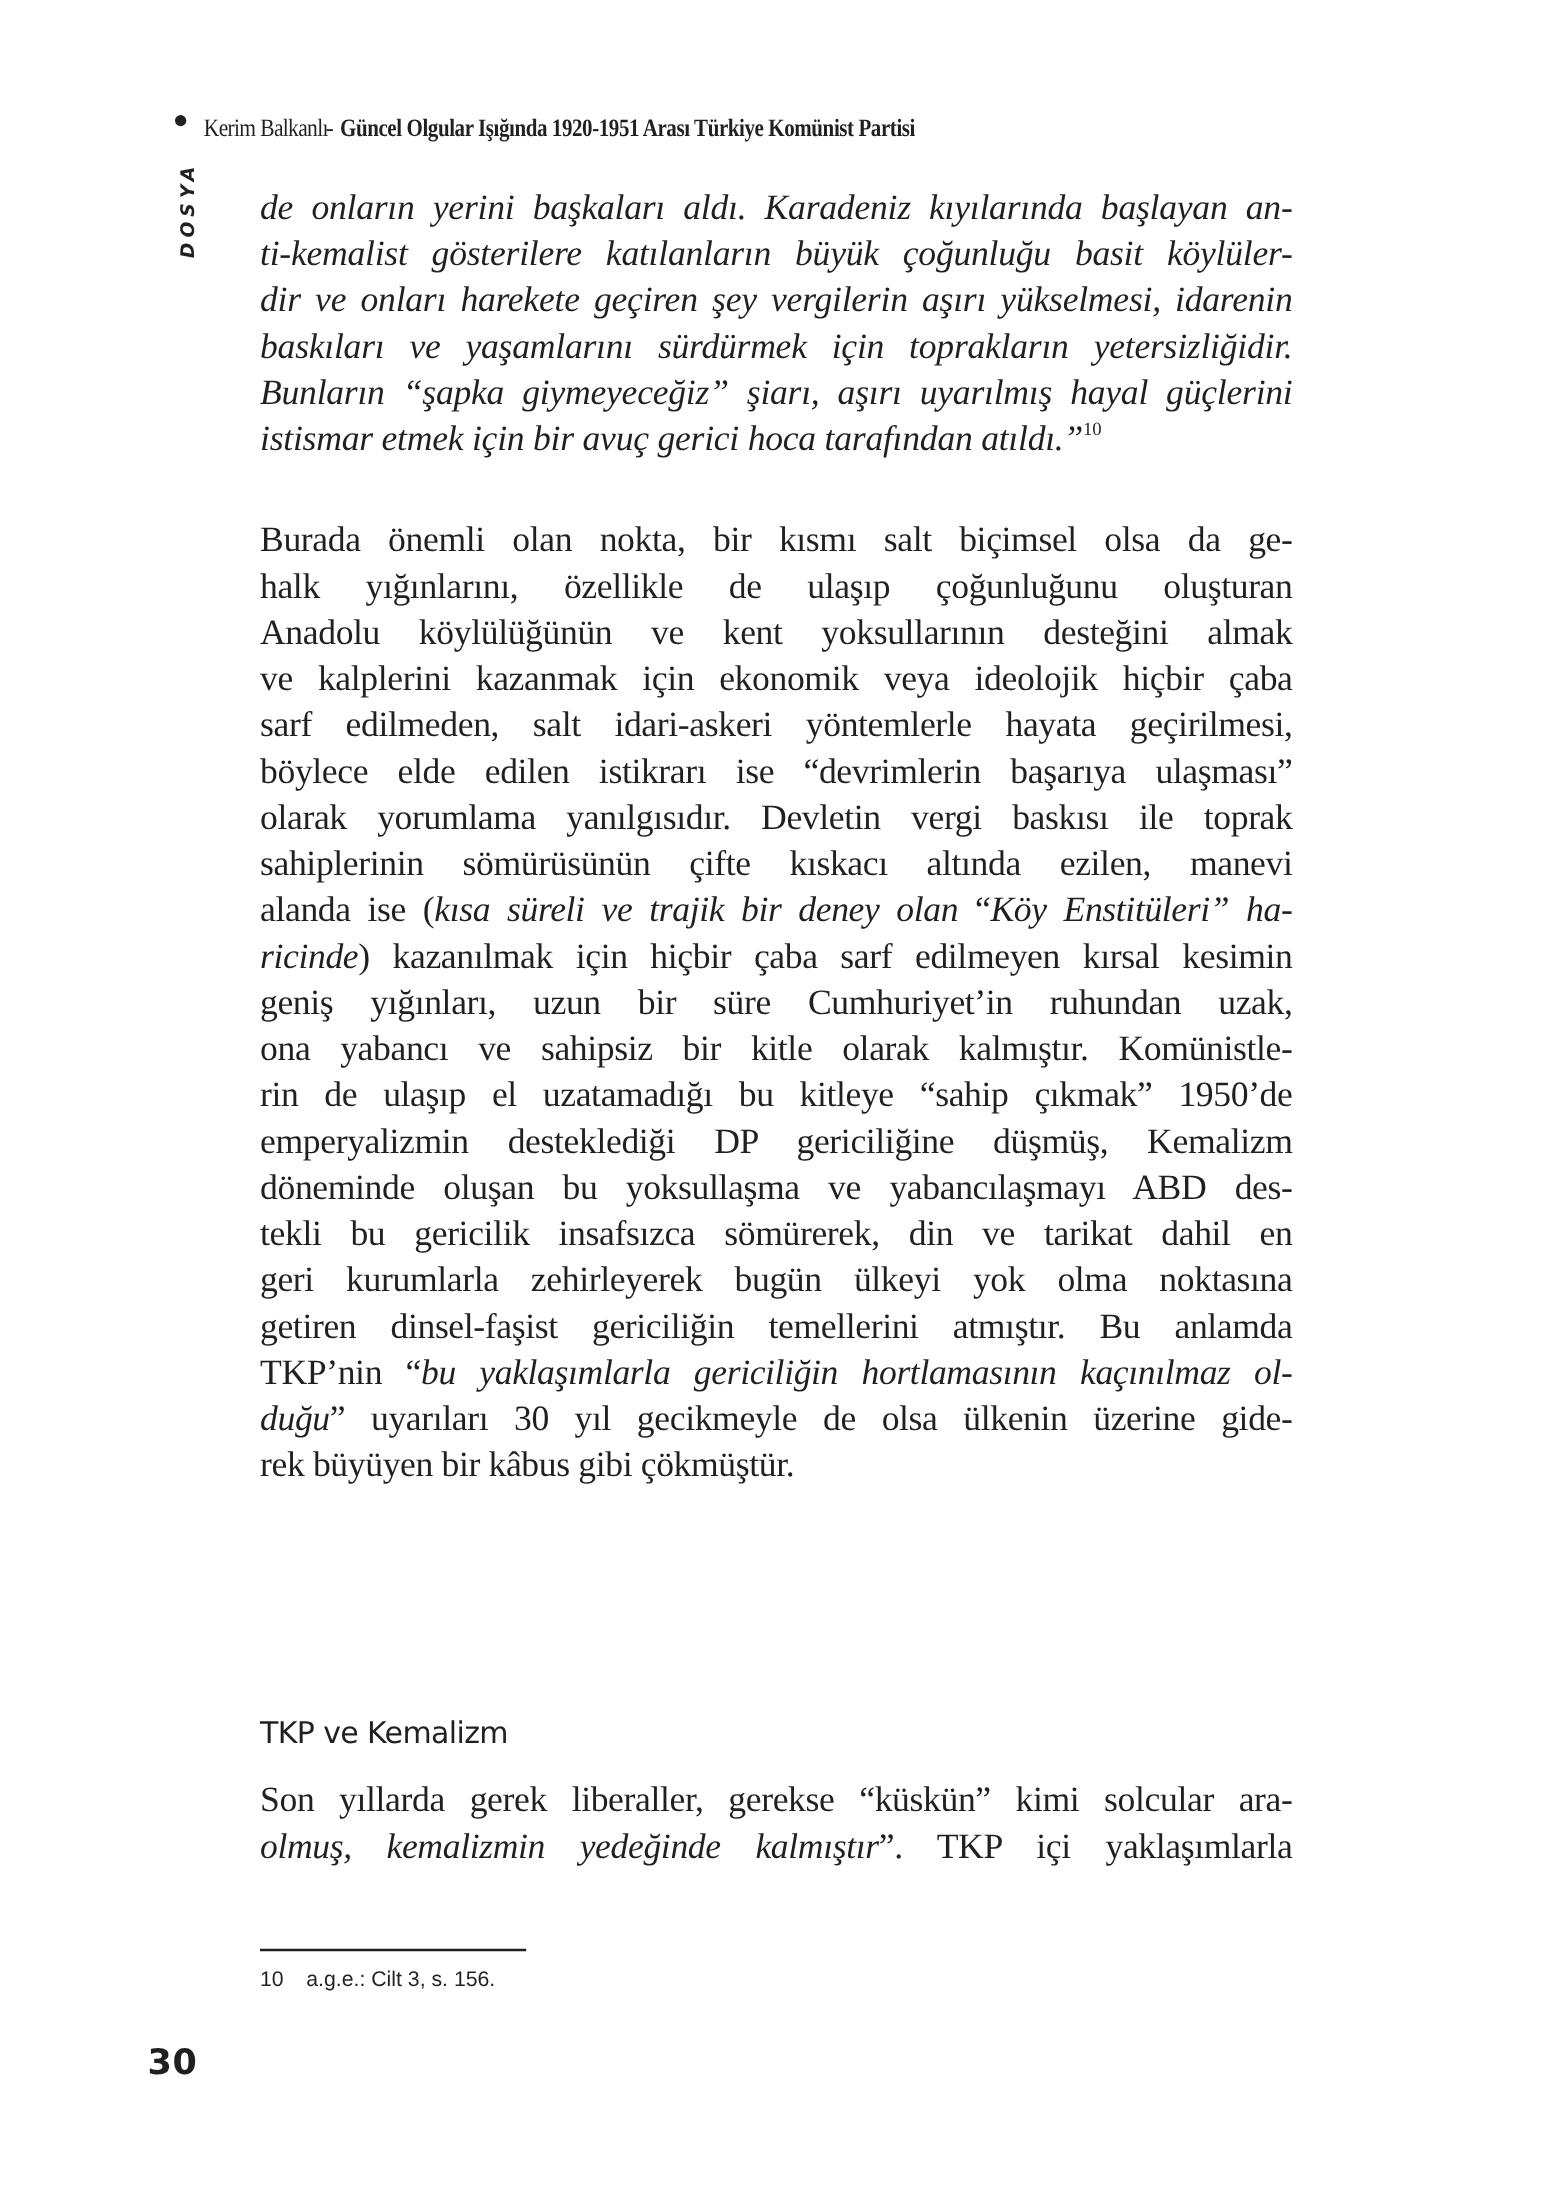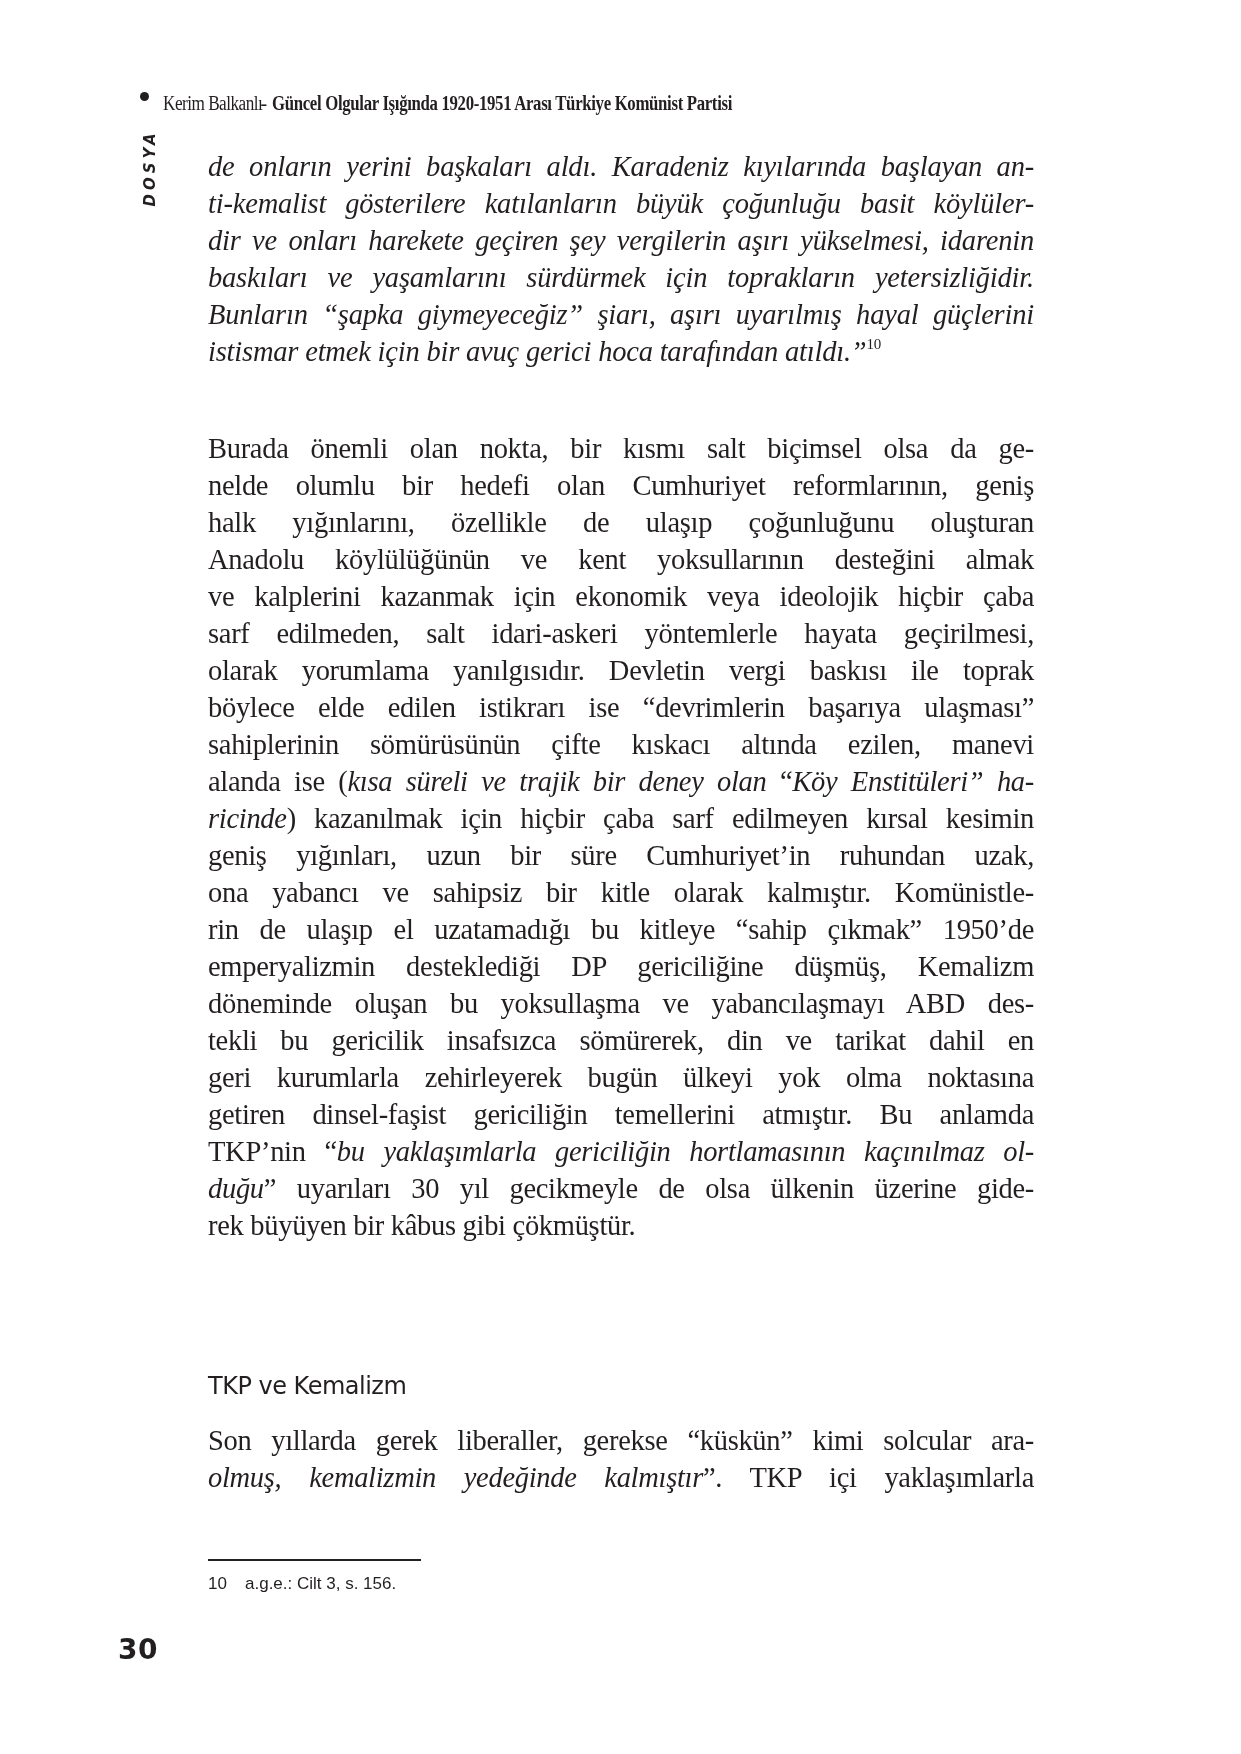--- a/index.html
+++ b/index.html
@@ -40,29 +40,28 @@
 
 <div class="body-text quote-block" style="top:148px;">
   <span class="line">de onların yerini başkaları aldı. Karadeniz kıyılarında başlayan an-</span>
   <span class="line">ti-kemalist gösterilere katılanların büyük çoğunluğu basit köylüler-</span>
   <span class="line">dir ve onları harekete geçiren şey vergilerin aşırı yükselmesi, idarenin</span>
   <span class="line">baskıları ve yaşamlarını sürdürmek için toprakların yetersizliğidir.</span>
   <span class="line">Bunların “şapka giymeyeceğiz” şiarı, aşırı uyarılmış hayal güçlerini</span>
   <span class="line last"><span>istismar etmek için bir avuç gerici hoca tarafından atıldı.”</span><sup>10</sup></span>
 </div>
 
-<div class="body-text para" style="top:414px;margin-top:16px;">
+<div class="body-text para" style="top:414px;">
   <span class="line">Burada önemli olan nokta, bir kısmı salt biçimsel olsa da ge-</span>
-  <span class="line">nelde olumlu bir hedefi olan Cumhuriyet reformlarının, geniş</span>
   <span class="line">halk yığınlarını, özellikle de ulaşıp çoğunluğunu oluşturan</span>
   <span class="line">Anadolu köylülüğünün ve kent yoksullarının desteğini almak</span>
   <span class="line">ve kalplerini kazanmak için ekonomik veya ideolojik hiçbir çaba</span>
   <span class="line">sarf edilmeden, salt idari-askeri yöntemlerle hayata geçirilmesi,</span>
+  <span class="line">böylece elde edilen istikrarı ise “devrimlerin başarıya ulaşması”</span>
   <span class="line">olarak yorumlama yanılgısıdır. Devletin vergi baskısı ile toprak</span>
-  <span class="line">böylece elde edilen istikrarı ise “devrimlerin başarıya ulaşması”</span>
   <span class="line">sahiplerinin sömürüsünün çifte kıskacı altında ezilen, manevi</span>
   <span class="line"><span>alanda ise (</span><span class="it">kısa süreli ve trajik bir deney olan</span><span> “</span><span class="it">Köy Enstitüleri</span><span class="it">” ha-</span></span>
   <span class="line"><span class="it">ricinde</span><span>) kazanılmak için hiçbir çaba sarf edilmeyen kırsal kesimin</span></span>
   <span class="line">geniş yığınları, uzun bir süre Cumhuriyet’in ruhundan uzak,</span>
   <span class="line">ona yabancı ve sahipsiz bir kitle olarak kalmıştır. Komünistle-</span>
   <span class="line">rin de ulaşıp el uzatamadığı bu kitleye “sahip çıkmak” 1950’de</span>
   <span class="line">emperyalizmin desteklediği DP gericiliğine düşmüş, Kemalizm</span>
   <span class="line">döneminde oluşan bu yoksullaşma ve yabancılaşmayı ABD des-</span>
   <span class="line">tekli bu gericilik insafsızca sömürerek, din ve tarikat dahil en</span>
   <span class="line">geri kurumlarla zehirleyerek bugün ülkeyi yok olma noktasına</span>

